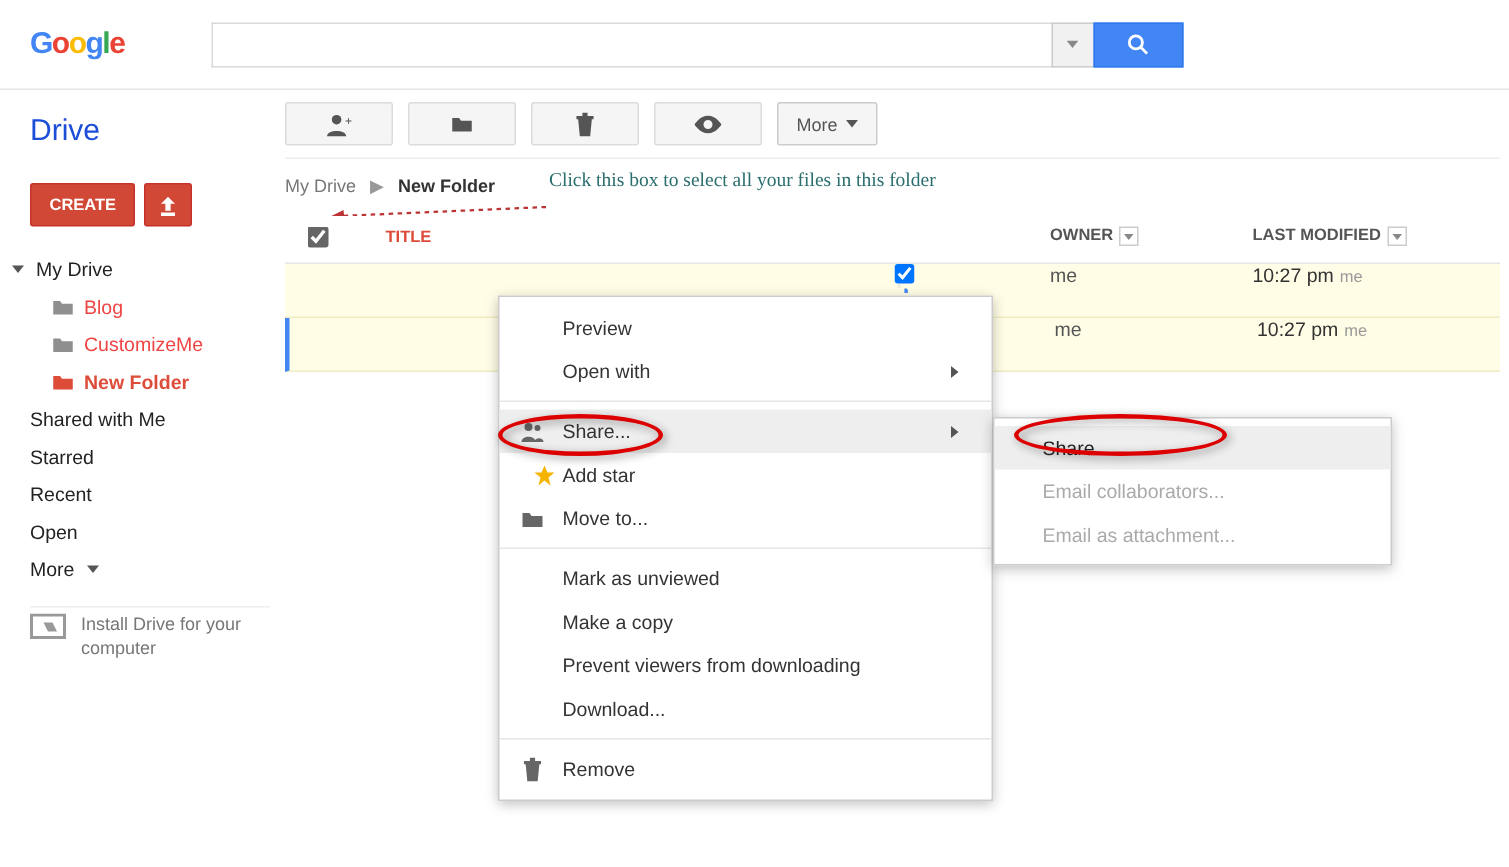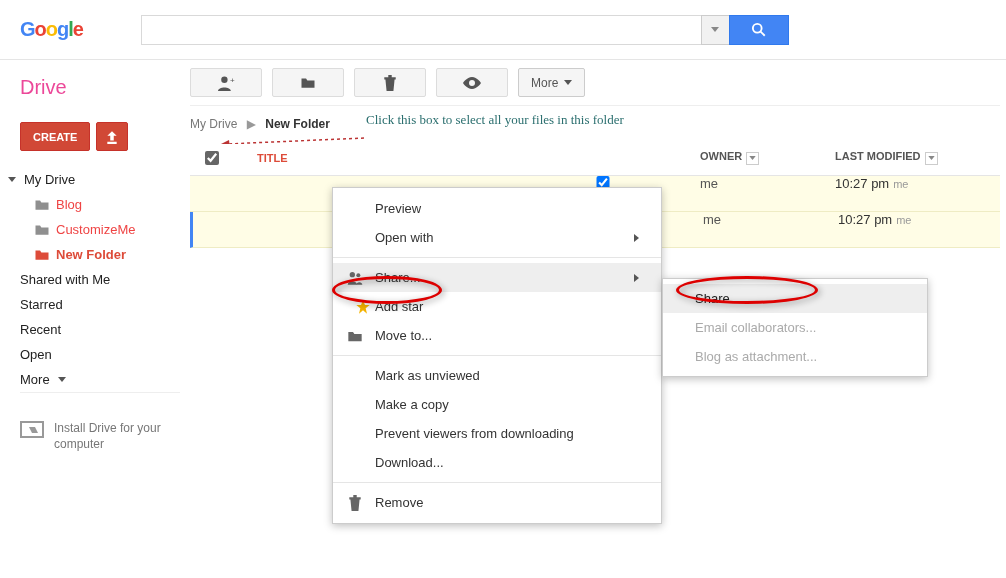--- a/index.html
+++ b/index.html
@@ -10,21 +10,21 @@
 .logo { margin-left: 20px; font-size: 20px; font-weight: bold; letter-spacing: -1px; }
 .logo .g1 { color: #4285F4; } .logo .o1 { color: #EA4335; } .logo .o2 { color: #FBBC05; }
 .logo .g2 { color: #4285F4; } .logo .l { color: #34A853; } .logo .e { color: #EA4335; }
 .searchbox { margin-left: 58px; display:flex; align-items:center; }
 .searchbox input { width: 560px; height: 30px; border: 1px solid #d9d9d9; border-right:none; padding: 4px 8px; font-size: 14px; }
 .search-dd { width: 28px; height: 30px; background:#f1f1f1; border:1px solid #ccc; border-right:none; display:flex; align-items:center; justify-content:center; }
 .search-dd svg { width:8px; height:5px; }
 .searchbtn { width: 60px; height: 30px; background: #4285F4; border:1px solid #3079ed; display:flex; align-items:center; justify-content:center; }
 
 
-.drive-label { position:absolute; left:20px; top:76px; color:#ec4899; font-size:20px; }
+.drive-label { position:absolute; left:20px; top:76px; color:#1d4ed8; font-size:20px; }
 .toolbar { position:absolute; left:190px; top:68px; display:flex; gap:10px; align-items:center; }
 .tbtn { width: 72px; height: 29px; background: #f5f5f5; border:1px solid #dcdcdc; border-radius:2px; display:flex; align-items:center; justify-content:center; }
 .tbtn.more { width:auto; padding:0 12px; gap:6px; color:#555; font-size:12px; border:1px solid #ccc; }
 .tbtn svg { fill:#555; }
 .sep { height:44px; border-top:1px solid #eee; position:absolute; left:190px; right:6px; top:105px; }
 
 
 .breadcrumb { position:absolute; left:190px; top:117px; color:#777; font-size:12px; }
 .breadcrumb .cur { color:#333; font-weight:bold; }
 .breadcrumb .arrow { margin:0 6px; color:#999; }
@@ -35,21 +35,21 @@
 .createbtn { background:#d14836; color:#fff; height:29px; padding:0 12px; font-size:11px; font-weight:bold; border:1px solid #c6322a; border-radius:2px; display:flex; align-items:center; }
 .uploadbtn { background:#d14836; width:32px; height:29px; border:1px solid #c6322a; border-radius:2px; display:flex; align-items:center; justify-content:center; }
 .nav-item { padding:5px 0; color:#222; font-size:13px; display:flex; align-items:center; gap:6px; }
 .nav-item.top { cursor:pointer; }
 .nav-sub { padding-left:14px; }
 .nav-sub .nav-item { color:#ef4444; }
 .nav-item.active { color:#dd4b39; font-weight:bold; }
 .nav-item.active svg { fill:#dd4b39; }
 .folder-ic { width:16px; height:13px; fill:#8f8f8f; }
 .tri { width:0; height:0; border-left:4px solid transparent; border-right:4px solid transparent; border-top:5px solid #555; display:inline-block; }
-.install { display:flex; gap:10px; border-top:1px solid #eee; padding-top:28px; color:#777; font-size:12px; line-height:1.3; align-items:flex-start; }
+.install { display:flex; gap:10px; margin-top:12px; border-top:1px solid #eee; padding-top:4px; color:#777; font-size:12px; line-height:1.3; align-items:flex-start; }
 .install-ic { width:24px; height:20px; flex-shrink:0; }
 
 
 .hint { position:absolute; left:366px; top:112px; color:#2a6e6e; font-family:Georgia,serif; font-size:13px; }
 .dashed-arrow { position:absolute; left:219px; top:132px; width:145px; height:12px; }
 
 
 .table { position:absolute; left:190px; top:140px; right:6px; }
 .thead { display:flex; align-items:center; height:36px; color:#222; font-size:11px; border-bottom:1px solid #e5e5e5; }
 .thead .cb { margin-left:15px; width:14px; height:14px; accent-color:#666; }
@@ -63,21 +63,21 @@
 .row .cb { margin-left:15px; width:14px; height:14px; }
 .star { margin-left:8px; fill:none; stroke:#bbb; stroke-width:1; width:15px; height:15px; }
 .file-ic { margin-left:18px; width:16px; height:16px; }
 .fname { margin-left:10px; color:#333; }
 .owner-c { position:absolute; left:510px; color:#555; }
 .mod-c { position:absolute; left:645px; color:#333; }
 .mod-c .me { color:#999; font-size:11px; margin-left:4px; }
 .row.r2 { border-left:3px solid #4285F4; }
 
 
-.ctx { position:absolute; left:332px; top:187px; width:330px; background:#fff; border:1px solid #ccc; box-shadow:0 2px 8px rgba(0,0,0,.25); padding:6px 0; font-size:13px; color:#333; z-index:10; }
+.ctx { position:absolute; left:332px; top:197px; width:330px; background:#fff; border:1px solid #ccc; box-shadow:0 2px 8px rgba(0,0,0,.25); padding:6px 0; font-size:13px; color:#333; z-index:10; }
 .ctx .item { padding:7px 22px 7px 42px; position:relative; display:flex; align-items:center; }
 .ctx .item .ic { position:absolute; left:14px; width:16px; height:16px; fill:#666; }
 .ctx .item .ic.star { fill:#f5b400; stroke:none; }
 .ctx .item.hov { background:#eee; }
 .ctx .item .sub-arrow { margin-left:auto; width:0; height:0; border-top:4px solid transparent; border-bottom:4px solid transparent; border-left:5px solid #555; }
 .ctx .divider { height:1px; background:#e5e5e5; margin:5px 0; }
 
 
 .submenu { position:absolute; left:662px; top:278px; width:266px; background:#fff; border:1px solid #ccc; box-shadow:0 2px 8px rgba(0,0,0,.25); padding:5px 0; font-size:13px; z-index:11; }
 .submenu .item { padding:7px 22px 7px 32px; }
@@ -288,17 +288,17 @@
     <svg class="ic" viewBox="0 0 24 28">
         <path d="M4 8 L20 8 L18 28 L6 28 Z M2 4 L22 4 L22 8 L2 8 Z M9 0 L15 0 L15 4 L9 4 Z"></path>
       </svg>
     <span>Remove</span>
   </div>
 </div>
 
 <div class="submenu">
   <div class="item hov">Share...</div>
   <div class="item dis">Email collaborators...</div>
-  <div class="item dis">Blog as attachment...</div>
+  <div class="item dis">Email as attachment...</div>
 </div>
 
 <div class="ellipse el1"></div>
 <div class="ellipse el2"></div>
 
 </body></html>

